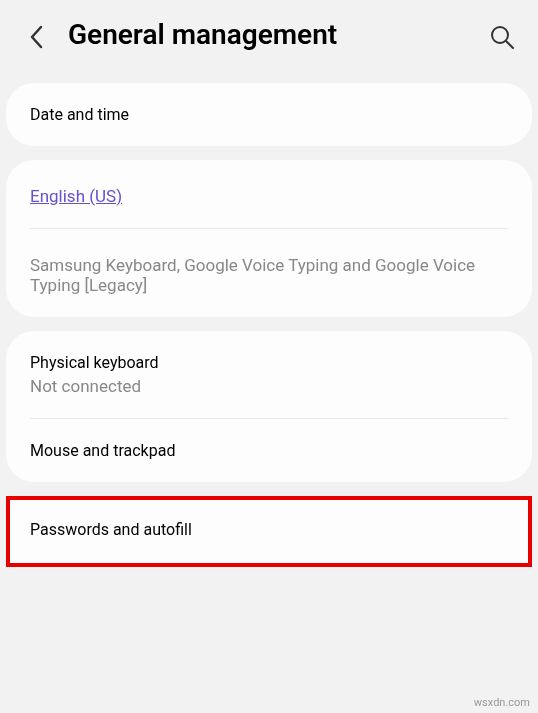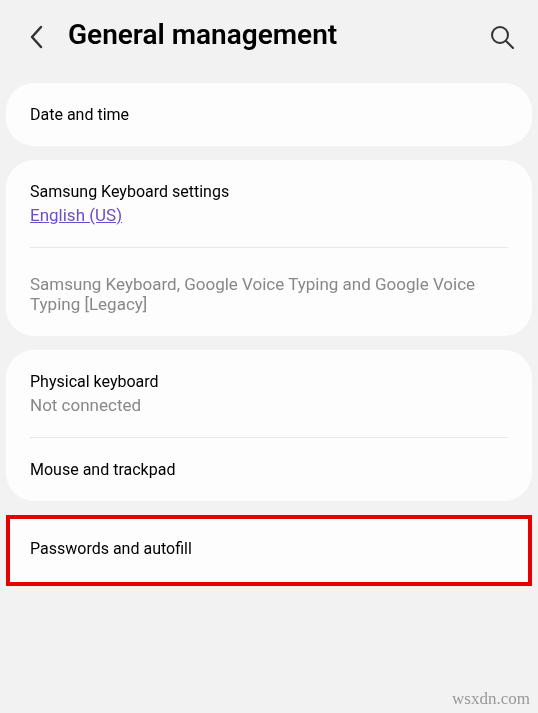--- a/index.html
+++ b/index.html
@@ -73,23 +73,22 @@
       border-radius: 0;
       margin: 14px 6px 15px 6px;
       border: 4px solid #e60000;
       padding: 20px 24px 24px 20px;
       cursor: pointer;
     }
     .watermark {
       position: absolute;
       bottom: 4px;
       right: 8px;
-      font-size: 17px;
+      font-size: 11px;
       color: #999;
-      font-family: Liberation Serif, serif;
     }
   </style>
 </head>
 <body>
 
 <div class="header">
   <div class="back-btn">
     <svg width="14" height="24" viewBox="0 0 14 24" fill="none" stroke="#333" stroke-width="2.5" stroke-linecap="round" stroke-linejoin="round">
       <polyline points="12,2 3,12 12,22"></polyline>
     </svg>
@@ -104,21 +103,20 @@
 </div>
 
 <div class="card">
   <div class="item">
     <div class="item-title">Date and time</div>
   </div>
 </div>
 
 <div class="card">
   <div class="item">
-    <div class="item-title">Samsung Keyboard settings</div>
     <div class="item-sub link">English (US)</div>
   </div>
   <div class="divider"></div>
   <div class="item">
     <div class="item-sub">Samsung Keyboard, Google Voice Typing and Google Voice Typing [Legacy]</div>
   </div>
 </div>
 
 <div class="card">
   <div class="item">

